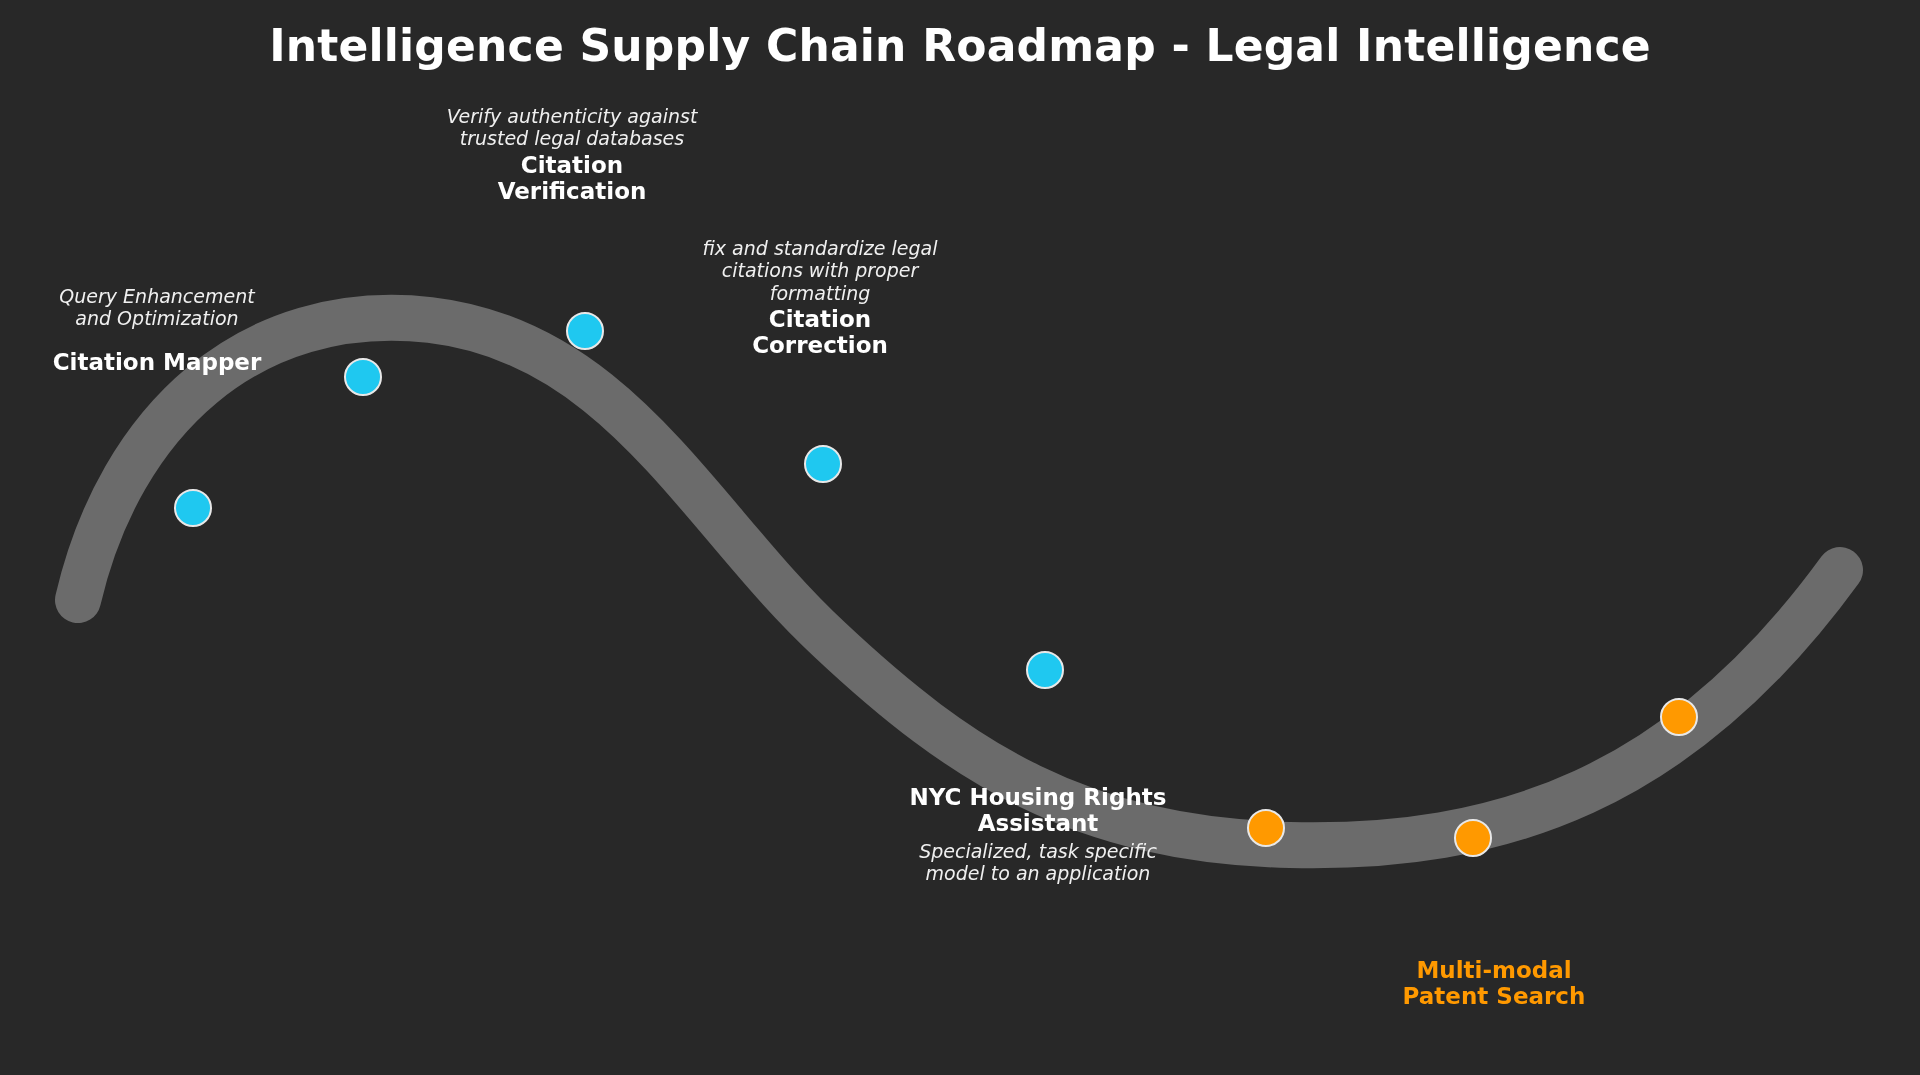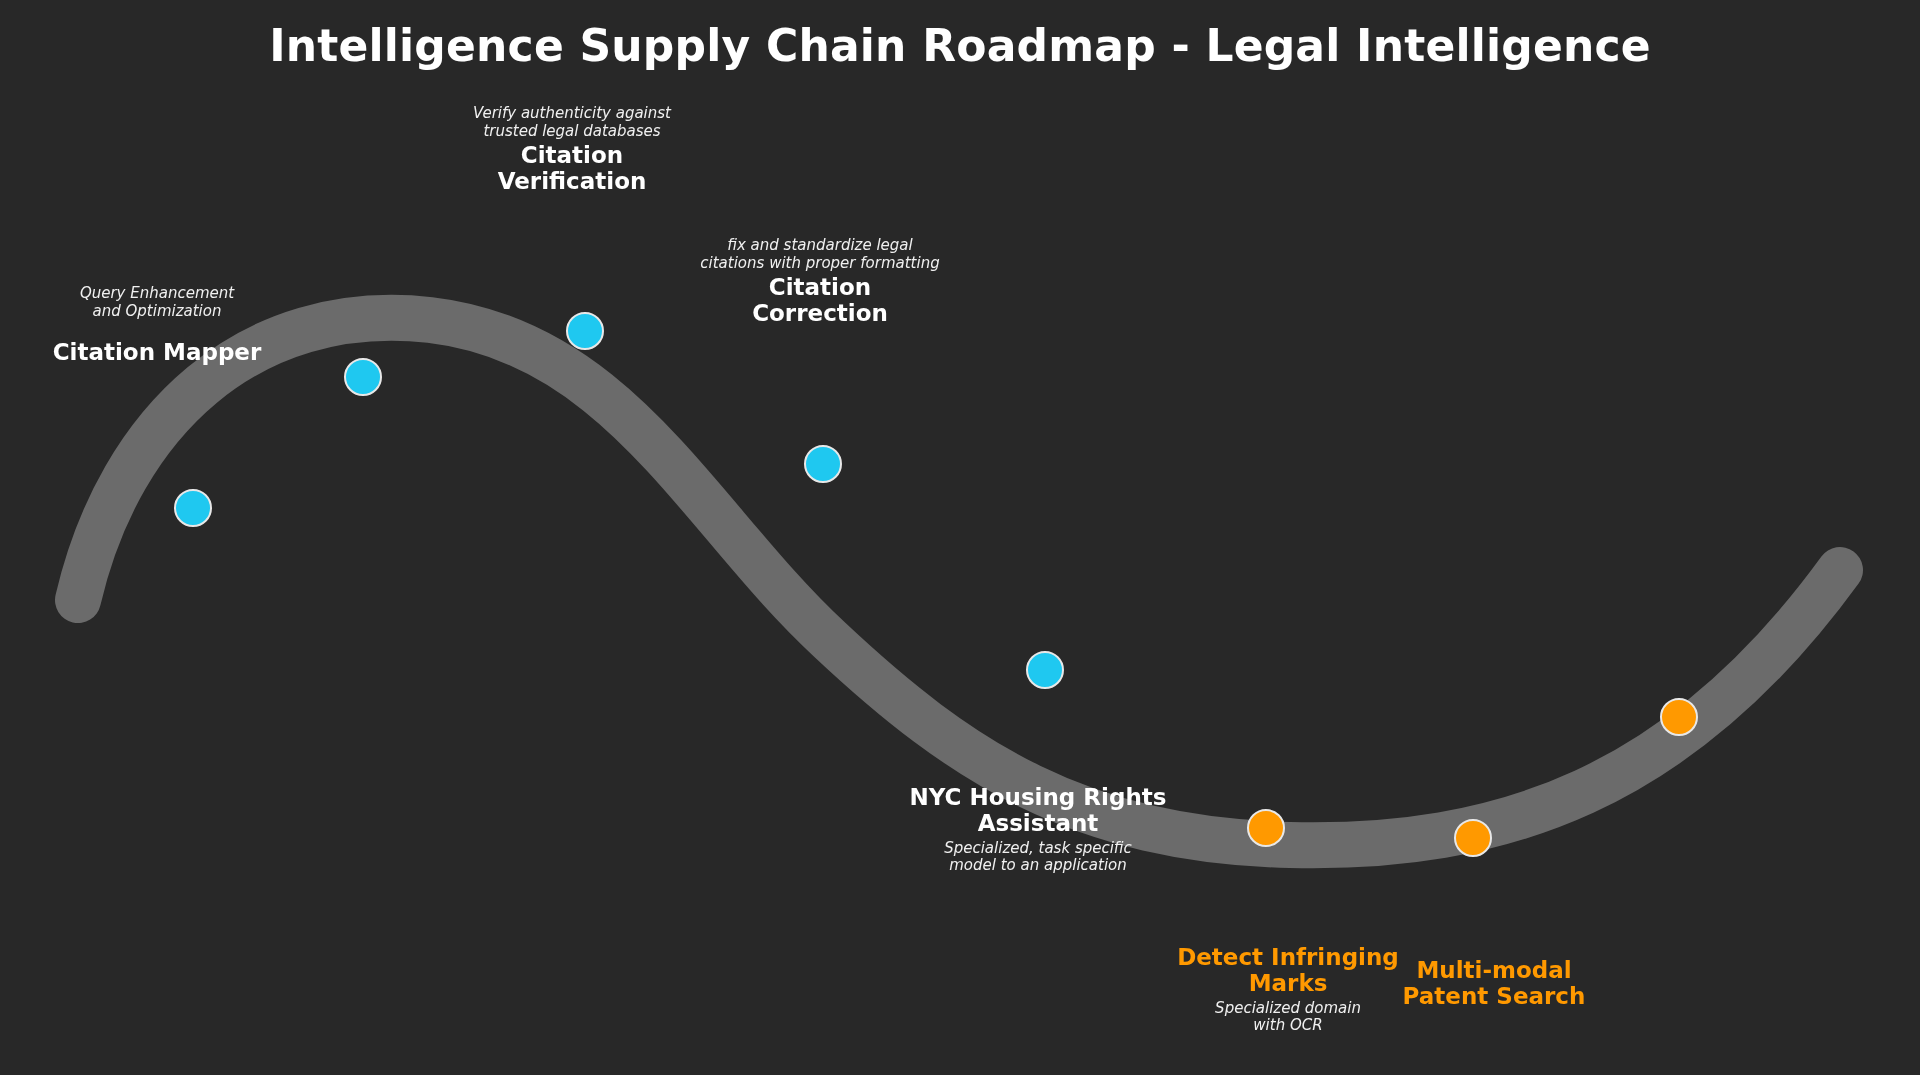--- a/index.html
+++ b/index.html
@@ -63,21 +63,21 @@
   .label .title {
     font-weight: bold;
     font-size: 23px;
     display: block;
     white-space: pre-line;
   }
   .label .title.cyan-label { color: #ffffff; }
   .label .title.orange-label { color: #ff9900; }
   .label .desc {
     font-style: italic;
-    font-size: 15px;
+    font-size: 19px;
     color: #f0f0f0;
     display: block;
     white-space: pre-line;
     line-height: 1.18;
   }
   .label .desc.above { margin-bottom: 3px; }
   .label .desc.below { margin-top: 3px; }
   .label .desc.gap   { margin-top: 16px; }
 </style>
 </head>
@@ -125,26 +125,20 @@
 Correction</span>
   </div>
 
   <div class="label" style="left:898px; top:785px; width:280px;">
     <span class="title cyan-label">NYC Housing Rights
 Assistant</span>
     <span class="desc below">Specialized, task specific
 model to an application</span>
   </div>
 
-  <div class="label" style="left:1148px; top:945px; width:280px;">
-    <span class="title orange-label">Detect Infringing
-Marks</span>
-    <span class="desc below">Specialized domain
-with OCR</span>
-  </div>
 
   <div class="label" style="left:1360px; top:958px; width:268px;">
     <span class="title orange-label">Multi-modal
 Patent Search</span>
     <span class="desc below"></span>
   </div>
 
 
 </div>
 

